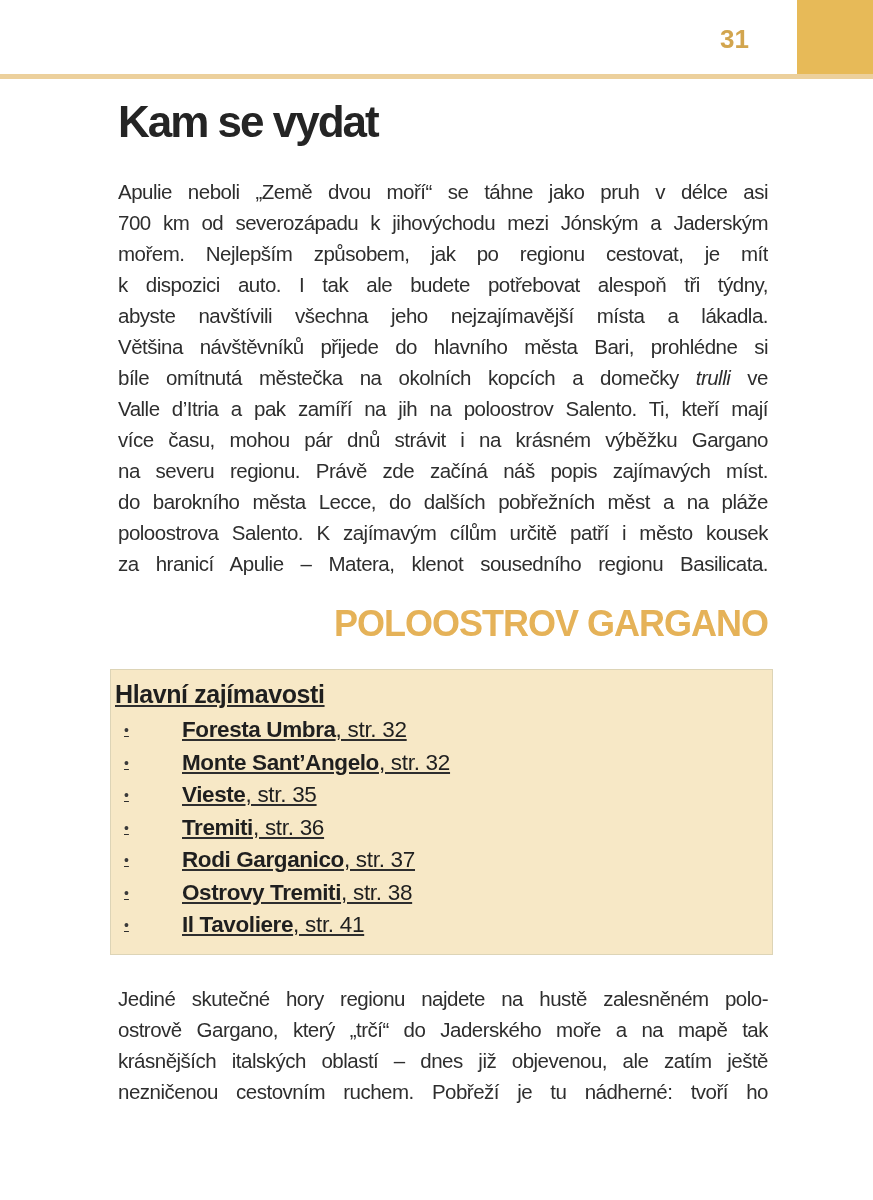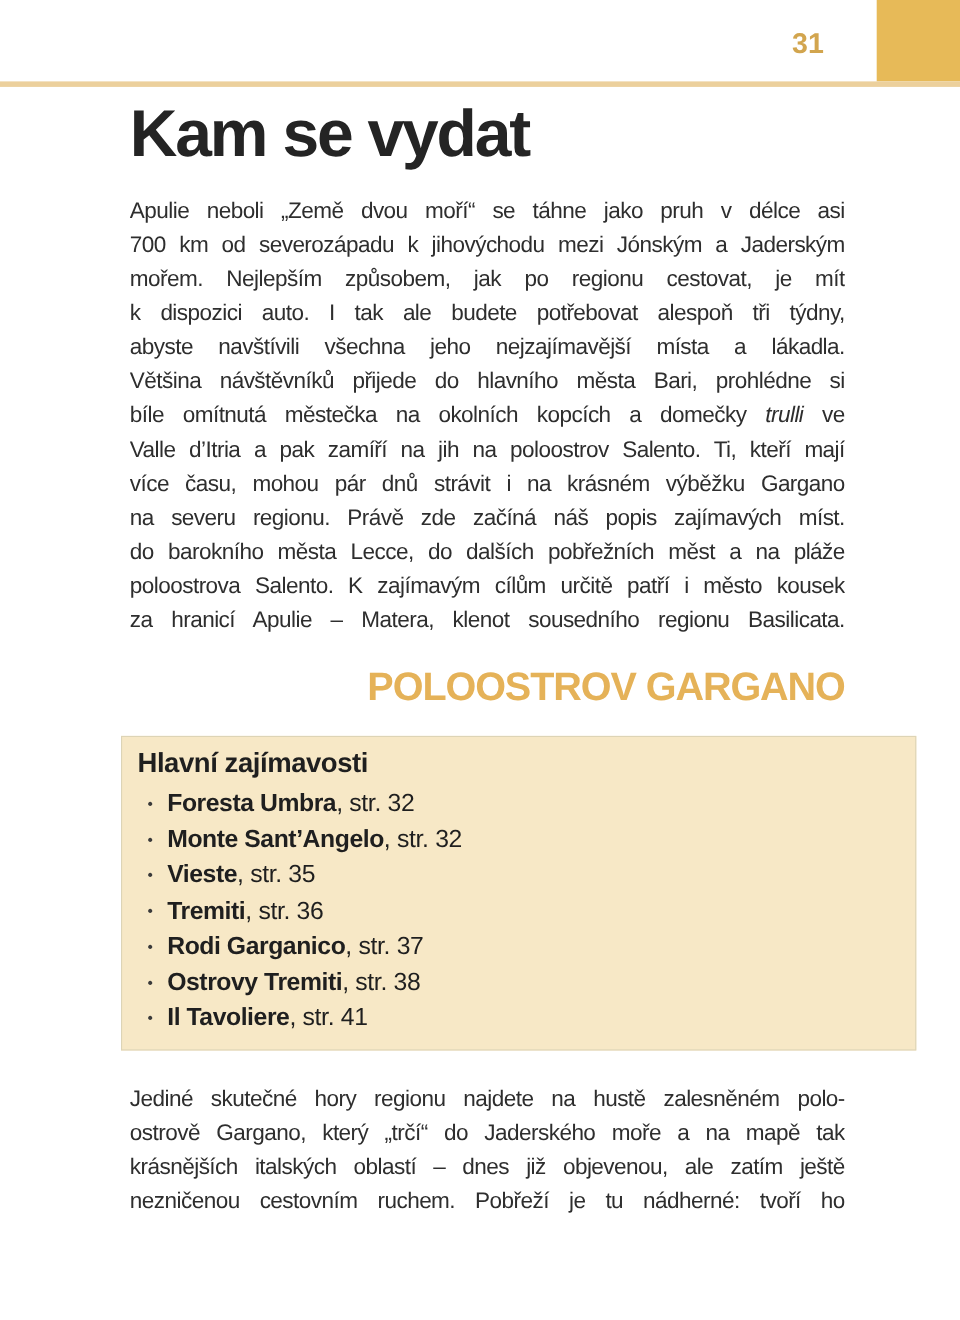--- a/index.html
+++ b/index.html
@@ -38,21 +38,21 @@
     color:var(--gold-pagenum);
     letter-spacing:0;
   }
   
   .content{
     position:absolute;left:118px;top:90px;
     width:650px;
   }
   .title{
     margin:0 0 22px 0;
-    font-size:60px;line-height:64px;
+    font-size:44px;line-height:64px;
     font-weight:bold;
     letter-spacing:-2px;
     color:#242424;
   }
   .para{margin:0;}
   .para .line{
     font-size:20.5px;
     line-height:31px;height:31px;
     letter-spacing:-0.5px;
     word-spacing:-1.5px;
@@ -65,24 +65,25 @@
   .section-heading{
     margin:26px 0 0 0;
     font-size:36px;line-height:38px;
     font-weight:bold;
     letter-spacing:-1px;
     color:var(--gold-heading);
     text-align:right;
   }
   .highlights-box{
     margin:26px 0 0 -8px;
-    width:723px;
+    width:663px;
     background:var(--box-bg);
     border:1px solid var(--box-border);
-    padding:8px 14px 12px 14px;
+    padding:8px 14px 12px 4px;
+    text-decoration:underline;
   }
   .highlights-box h3{
     margin:0 0 4px 0;
     font-size:25px;line-height:32px;
     font-weight:bold;
     letter-spacing:-0.4px;
     color:#1f1f1f;
   }
   .highlights-box ul{
     list-style:none;margin:0;padding:0;
@@ -90,21 +91,21 @@
   .highlights-box li{
     display:flex;
     font-size:22.5px;line-height:32.5px;
     color:#1f1f1f;
   }
   .bullet{
     flex:none;width:18px;margin-left:9px;
     font-size:14px;line-height:32.5px;
     color:#3a3a3a;
   }
-  .item-name{font-weight:bold;letter-spacing:-0.4px;}
+  .item-name{font-weight:bold;letter-spacing:-0.4px;margin-left:40px;}
   .item-ref{letter-spacing:-0.3px;}
   .para-after{margin-top:28px;}
 </style>
 </head>
 <body>
 
 <div class="page">
 
   <div class="corner-block"></div>
   <div class="gold-rule"></div>

